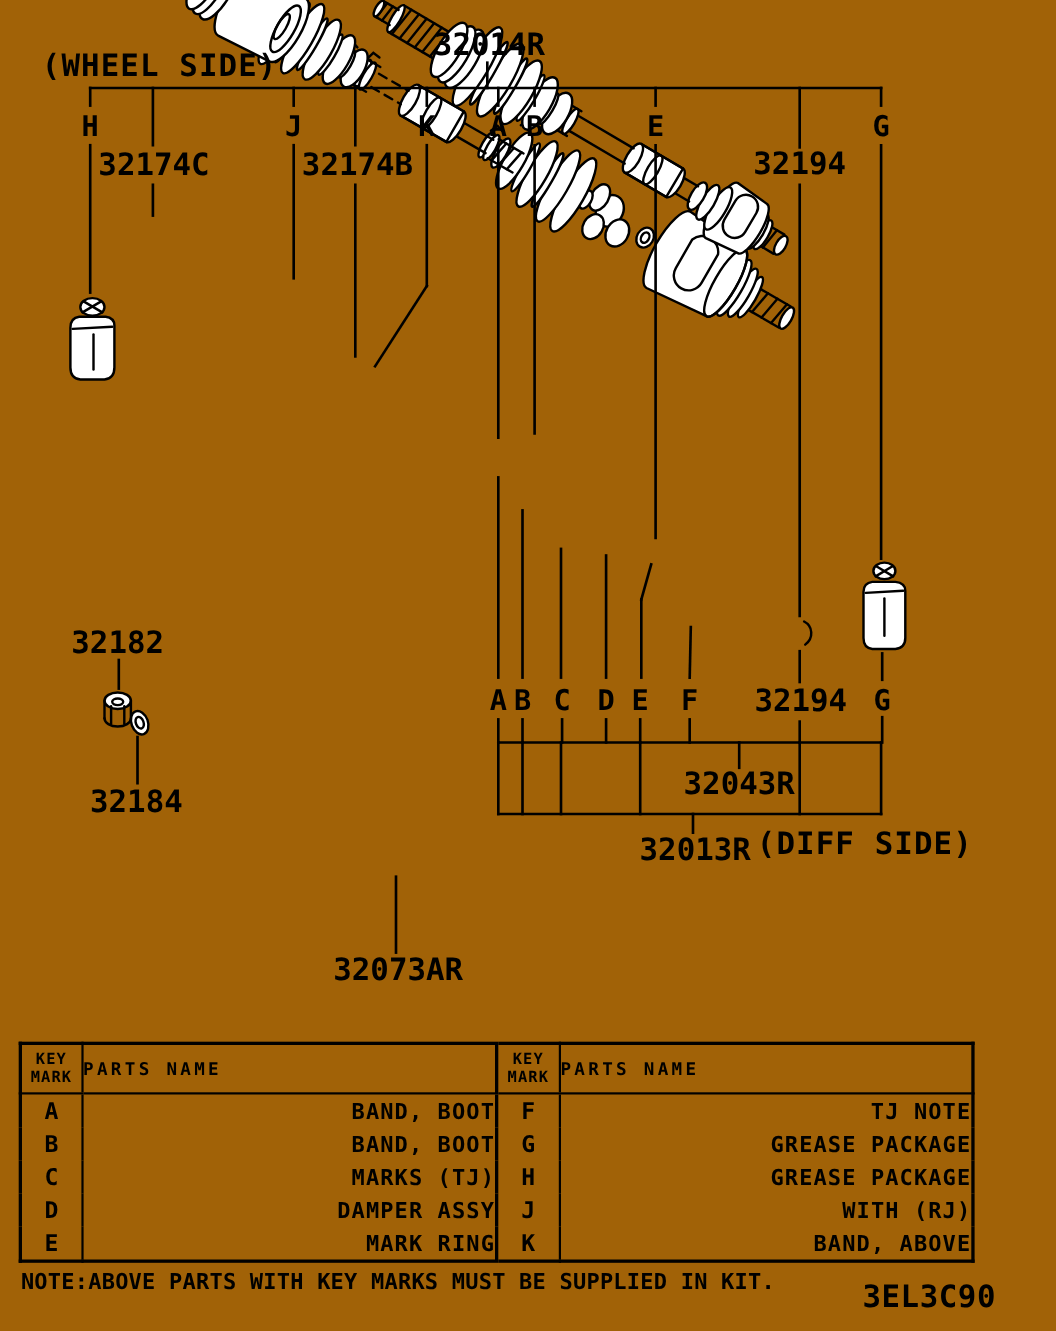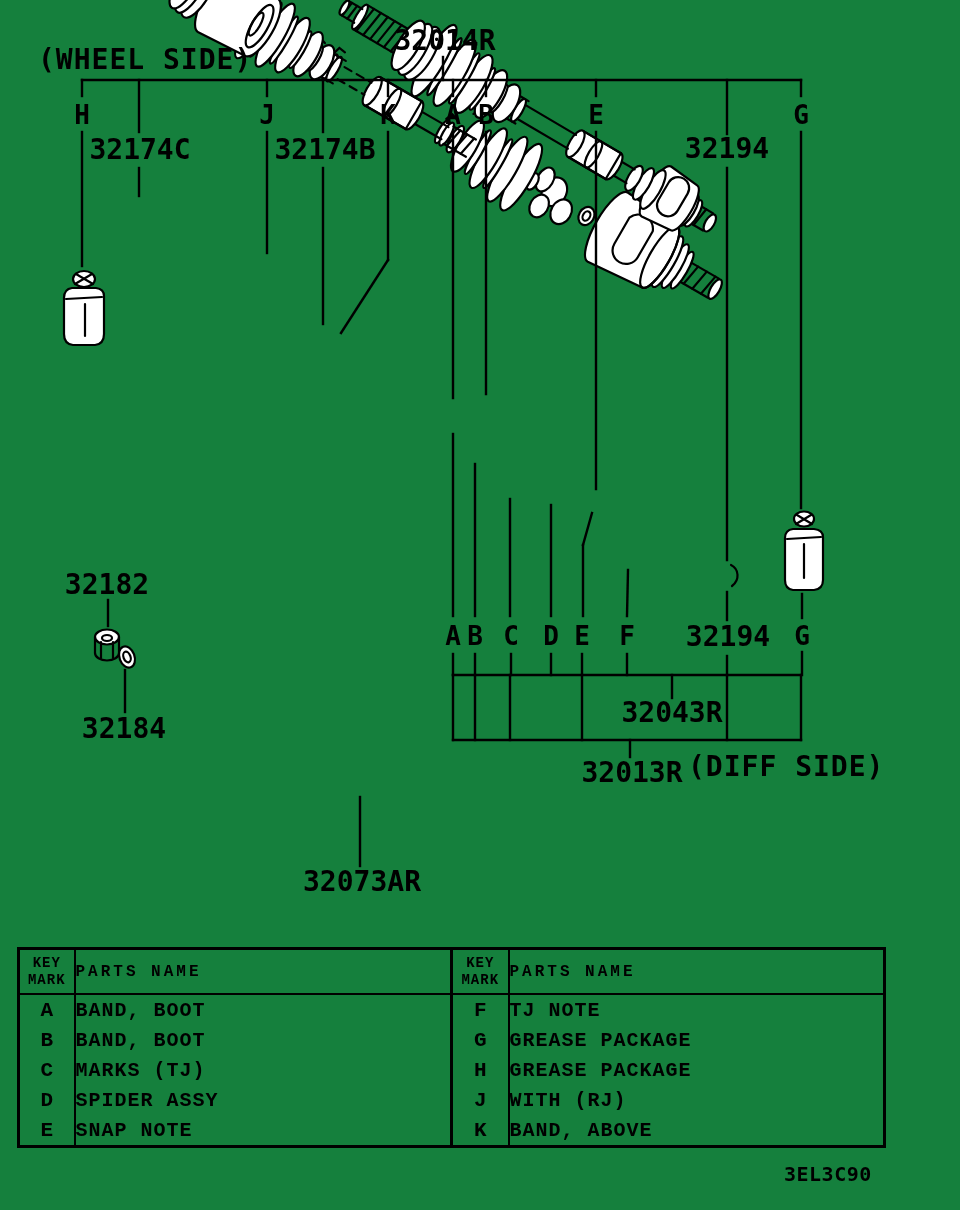--- a/index.html
+++ b/index.html
@@ -1,41 +1,41 @@
 <!DOCTYPE html>
 <html><head>
 <meta charset="utf-8">
 <style>
   html,body{margin:0;padding:0;background:#fff;}
-  #stage{position:relative;width:960px;height:1210px;background:#15803d;overflow:hidden;
+  #stage{position:relative;width:960px;height:1210px;background:#a16207;overflow:hidden;
          font-family:"DejaVu Sans Mono", monospace;}
   svg{position:absolute;left:0;top:0;}
   svg text{font-family:"DejaVu Sans Mono", monospace;font-weight:bold;fill:#000;}
   .l{stroke:#000;stroke-width:2.4;fill:none;stroke-linecap:square;}
   .p{stroke:#000;stroke-width:2.2;fill:#fff;stroke-linejoin:round;}
   .d{stroke:#000;stroke-width:2.2;fill:none;stroke-linecap:round;}
   .dash{stroke-dasharray:8 6;}
   .t28{font-size:28px;}
   .mid{text-anchor:middle;}
   .t26{font-size:26px;text-anchor:middle;}
   .side{font-size:28px;letter-spacing:1px;}
   
   #keytable{position:absolute;left:17px;top:947px;width:866px;height:195px;
             border:3px solid #000;border-collapse:collapse;table-layout:fixed;}
-  #keytable th,#keytable td{border:0;padding:0;color:#000;font-family:Liberation Mono, monospace;}
+  #keytable th,#keytable td{border:0;padding:0;color:#000;}
   .colsep{border-left:2.5px solid #000 !important;}
   .colsep-heavy{border-left:3.5px solid #000 !important;}
   #keytable thead th{border-bottom:2.5px solid #000 !important;height:43px;vertical-align:middle;}
   .keyhead{font-size:14px;line-height:1.15;font-weight:bold;text-align:center;letter-spacing:1px;}
   .partshead{font-size:16px;font-weight:bold;text-align:left;letter-spacing:3px;}
   .keycell{font-size:21px;font-weight:bold;text-align:center;height:30px;}
-  .namecell{font-size:20px;font-weight:bold;text-align:left;padding-left:17px;letter-spacing:1px;}
+  .namecell{font-size:20px;font-weight:bold;text-align:right;padding-left:17px;letter-spacing:1px;}
   #note{position:absolute;left:19px;top:1153px;font-size:20px;font-weight:bold;color:#000;
         letter-spacing:0.2px;white-space:pre;}
-  #dwgcode{position:absolute;left:784px;top:1162px;font-size:20px;font-weight:bold;color:#000;
+  #dwgcode{position:absolute;left:784px;top:1162px;font-size:28px;font-weight:bold;color:#000;
         letter-spacing:0.5px;}
 </style>
 </head>
 <body>
 
 <div id="stage">
 
 <svg width="960" height="945" viewBox="0 0 960 945">
 
   <g transform="rotate(30 150 240)">
@@ -362,28 +362,29 @@
       <td class="namecell colsep">GREASE PACKAGE</td>
     </tr>
     <tr>
       <td class="keycell">C</td>
       <td class="namecell colsep">MARKS (TJ)</td>
       <td class="keycell colsep-heavy">H</td>
       <td class="namecell colsep">GREASE PACKAGE</td>
     </tr>
     <tr>
       <td class="keycell">D</td>
-      <td class="namecell colsep">SPIDER ASSY</td>
+      <td class="namecell colsep">DAMPER ASSY</td>
       <td class="keycell colsep-heavy">J</td>
       <td class="namecell colsep">WITH (RJ)</td>
     </tr>
     <tr>
       <td class="keycell">E</td>
-      <td class="namecell colsep">SNAP NOTE</td>
+      <td class="namecell colsep">MARK RING</td>
       <td class="keycell colsep-heavy">K</td>
       <td class="namecell colsep">BAND, ABOVE</td>
     </tr>
   </tbody>
 </table>
 
+<div id="note">NOTE:ABOVE PARTS WITH KEY MARKS MUST BE SUPPLIED IN KIT.</div>
 <div id="dwgcode">3EL3C90</div>
 
 </div>
 
 </body></html>

